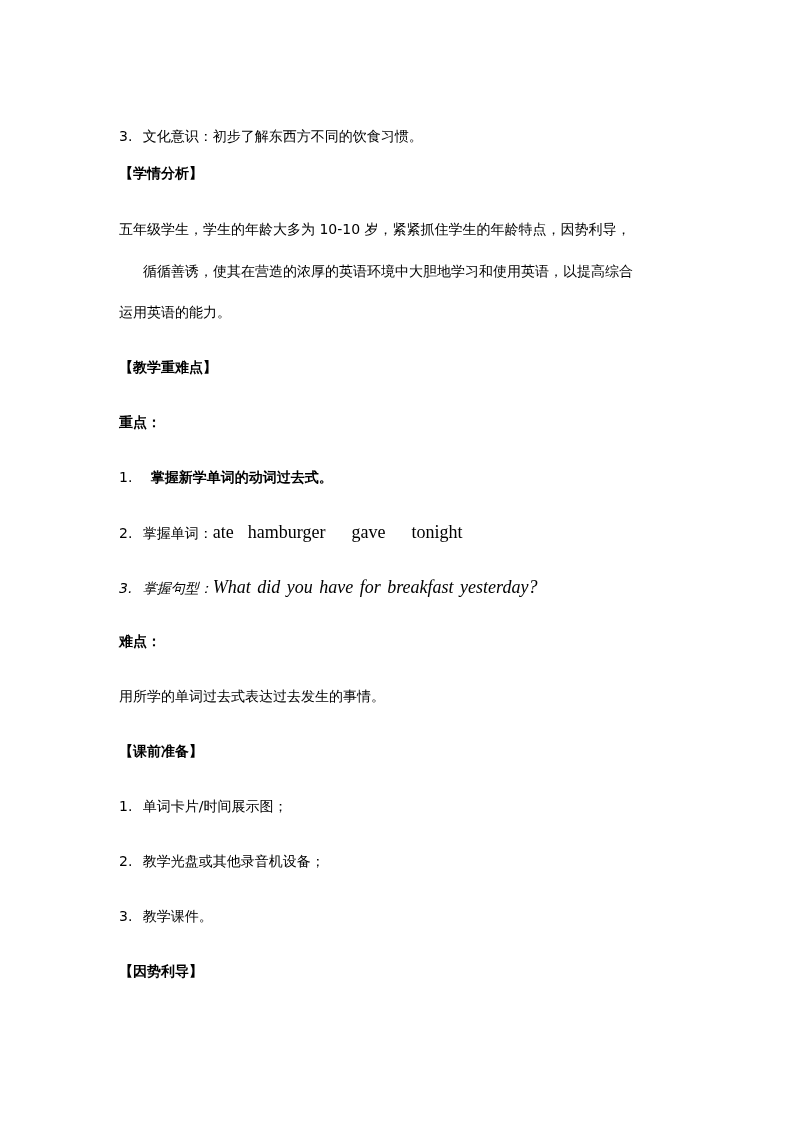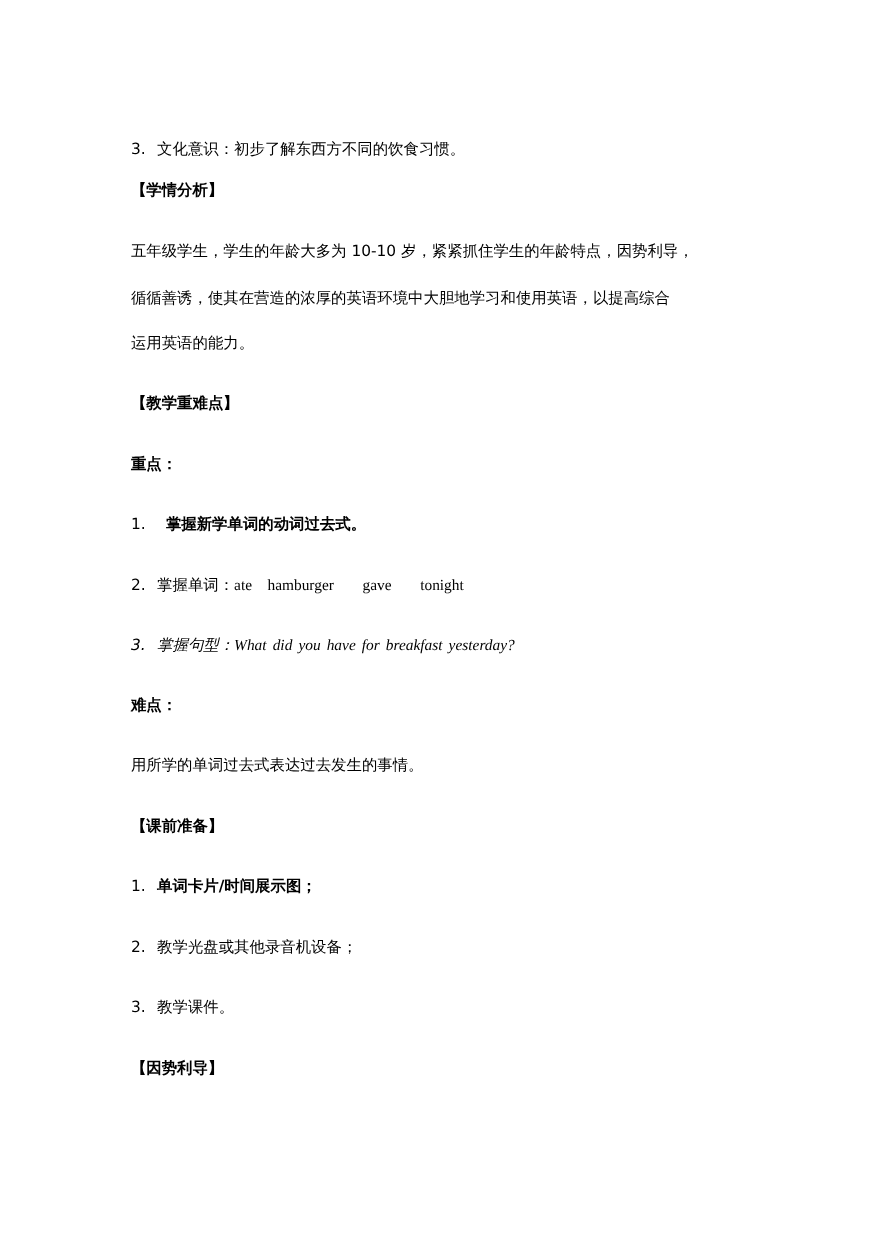--- a/index.html
+++ b/index.html
@@ -24,39 +24,39 @@
     }
     .heading {
       font-weight: bold;
       left: 119px;
     }
     .sub {
       font-weight: bold;
     }
     .en {
       font-family: "Liberation Serif", serif;
-      font-size: 14px;
+      font-size: 18px;
     }
     .gap1 { display: inline-block; width: 14px; }
     .gap2 { display: inline-block; width: 26px; }
   </style>
 </head>
 <body>
 
 <div>
 
   <div class="line" style="top:108px;margin-top:18px;">
     <span>3.</span>
     <span style="margin-left:6px;">文化意识：初步了解东西方不同的饮食习惯。</span>
   </div>
 
   <div class="line heading" style="top:163px;">【学情分析】</div>
 
   <div class="line" style="top:219px;">五年级学生，学生的年龄大多为 10-10 岁，紧紧抓住学生的年龄特点，因势利导，</div>
-  <div class="line" style="top:261px;">循循善诱，使其在营造的浓厚的英语环境中大胆地学习和使用英语，以提高综合</div>
+  <div class="line" style="top:261px;margin-left:24px;">循循善诱，使其在营造的浓厚的英语环境中大胆地学习和使用英语，以提高综合</div>
   <div class="line" style="top:302px;">运用英语的能力。</div>
 
   <div class="line heading" style="top:357px;">【教学重难点】</div>
 
   <div class="line sub" style="top:412px;">重点：</div>
 
   <div class="line" style="top:467px;">
     <span>1.</span>
     <span style="margin-left:14px;font-weight:bold;">掌握新学单词的动词过去式。</span>
   </div>
@@ -72,21 +72,21 @@
   </div>
 
   <div class="line sub" style="top:631px;">难点：</div>
 
   <div class="line" style="top:686px;">用所学的单词过去式表达过去发生的事情。</div>
 
   <div class="line heading" style="top:741px;">【课前准备】</div>
 
   <div class="line" style="top:796px;">
     <span>1.</span>
-    <span style="margin-left:6px;font-weight:bold;">单词卡片/时间展示图；</span>
+    <span style="margin-left:6px;">单词卡片/时间展示图；</span>
   </div>
 
   <div class="line" style="top:851px;">
     <span>2.</span>
     <span style="margin-left:6px;">教学光盘或其他录音机设备；</span>
   </div>
 
   <div class="line" style="top:906px;">
     <span>3.</span>
     <span style="margin-left:6px;">教学课件。</span>

